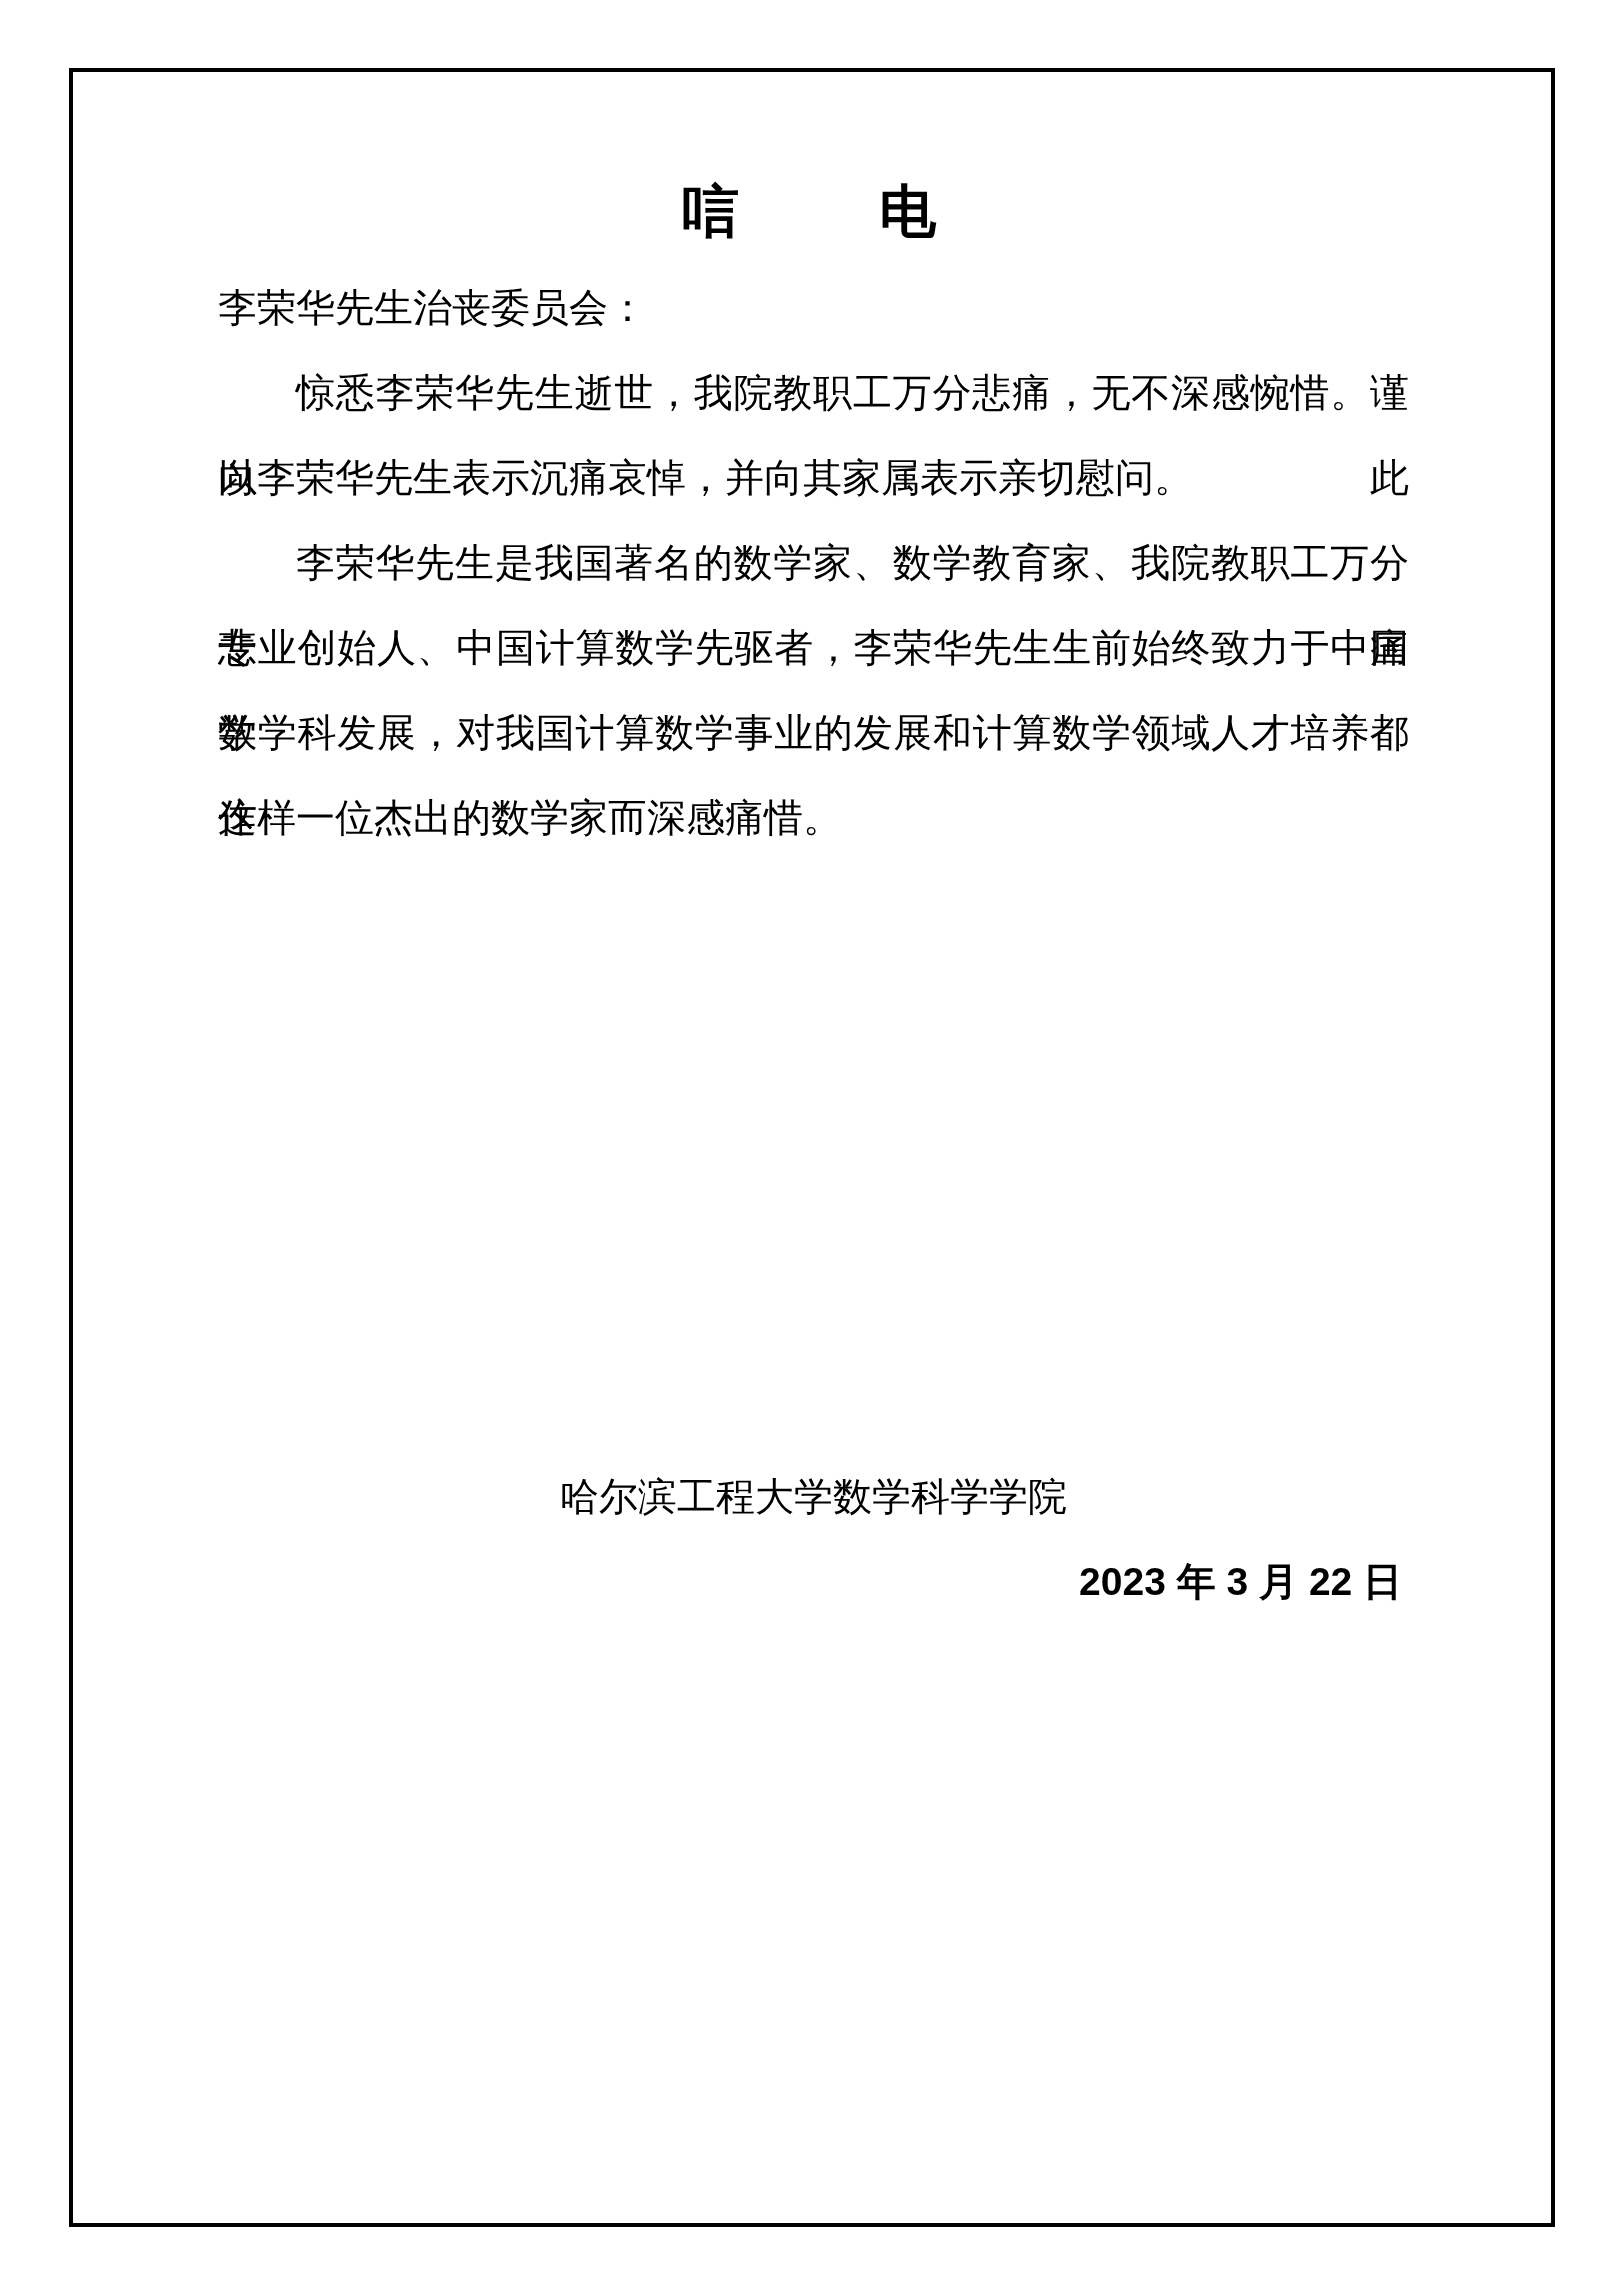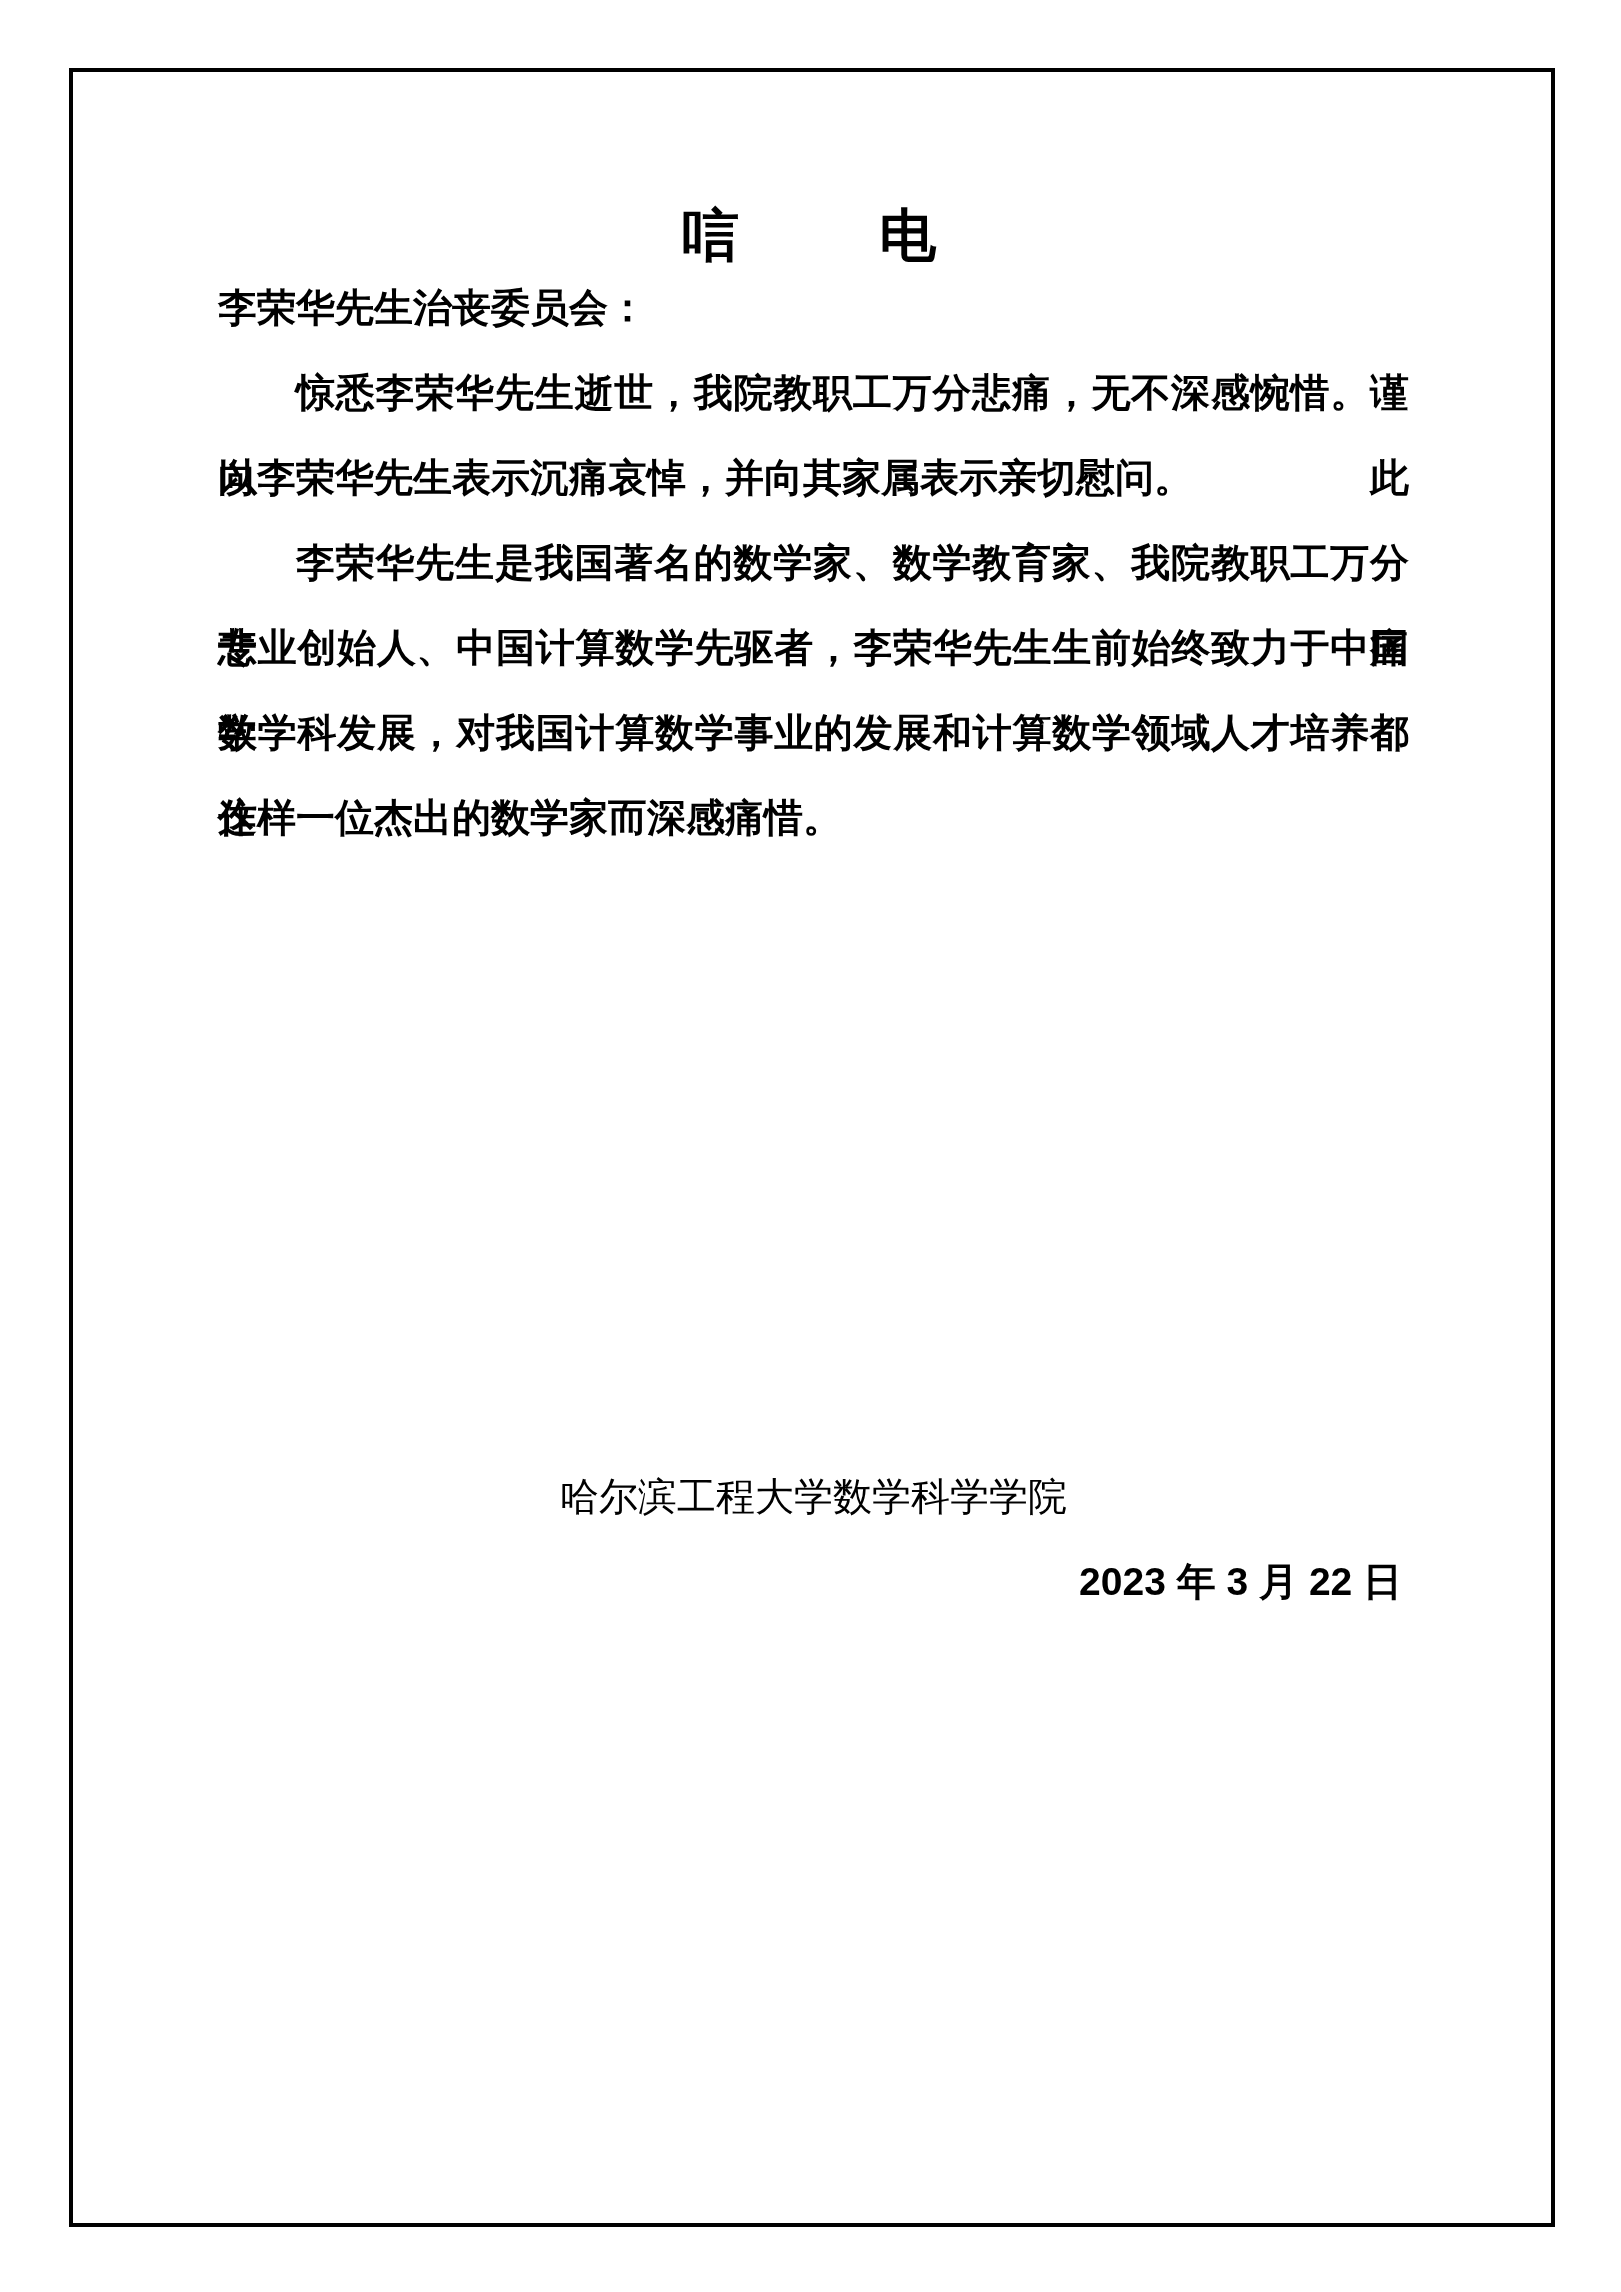--- a/index.html
+++ b/index.html
@@ -20,37 +20,36 @@
     position: absolute;
     left: 69px;
     top: 68px;
     width: 1478px;
     height: 2151px;
     border: 4.9px solid #000000;
   }
   .doc-title {
     position: absolute;
     left: 218px;
-    top: 200px;
+    top: 176px;
     width: 1191px;
     text-align: center;
     font-family: "DejaVu Serif", "Liberation Serif", serif;
     font-weight: bold;
     font-size: 57px;
     line-height: 69px;
     letter-spacing: 8.8px;
     white-space: pre;
   }
   .body-text {
     position: absolute;
     left: 218px;
     top: 265px;
     width: 1191px;
     font-size: 39px;
-    font-weight: bold;
   }
   .line {
     height: 85px;
     line-height: 85px;
     white-space: nowrap;
   }
   .line.full {
     text-align: justify;
     text-align-last: justify;
     white-space: normal;

